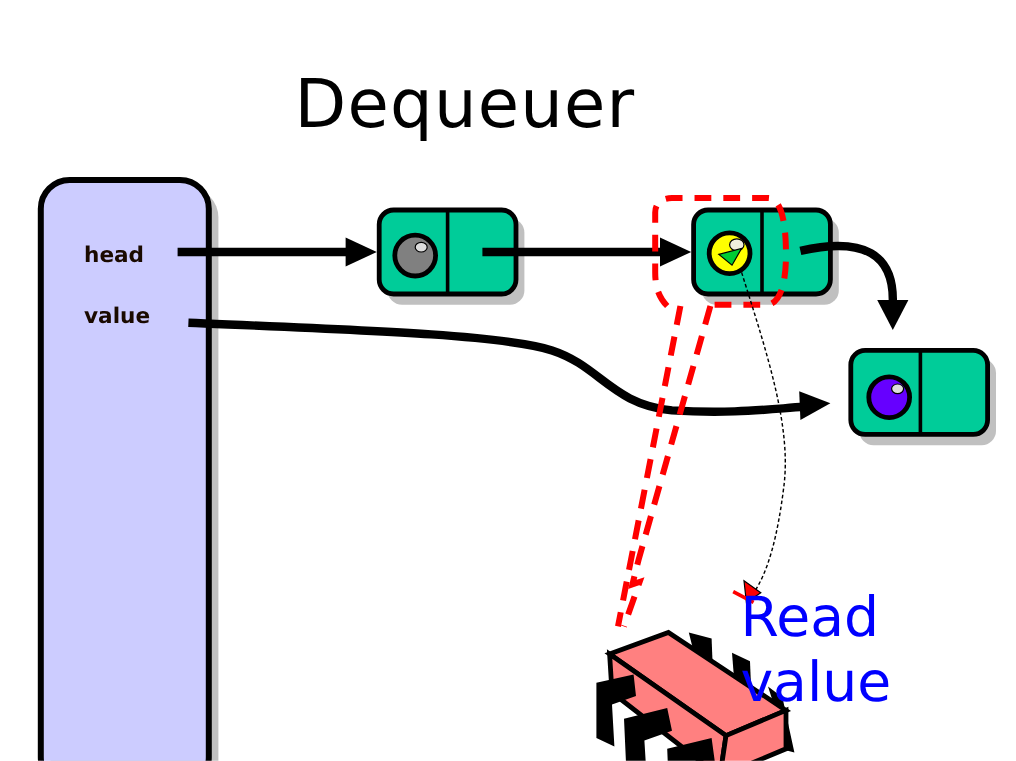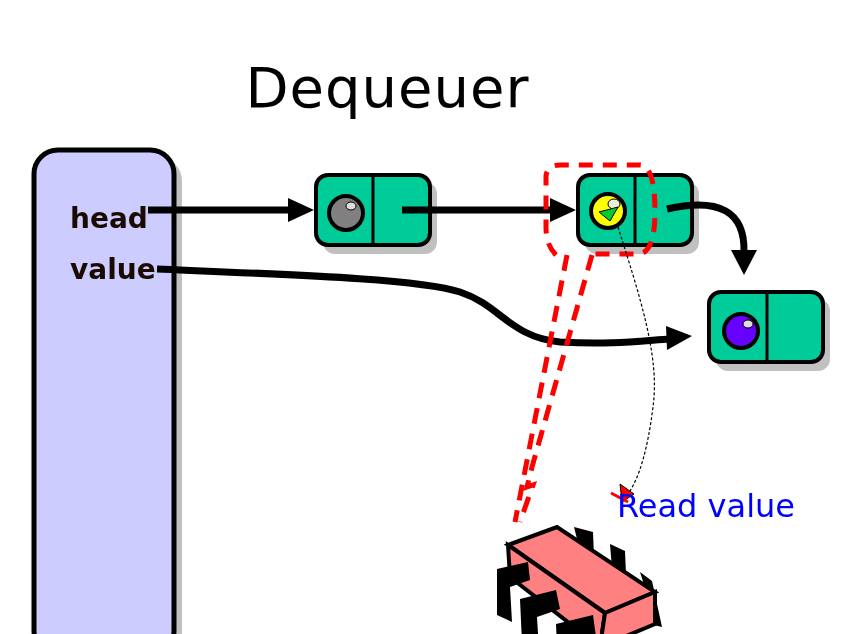--- a/index.html
+++ b/index.html
@@ -5,25 +5,25 @@
     html, body { margin: 0; padding: 0; background: #ffffff; }
     body { width: 847px; height: 634px; position: relative; overflow: hidden; }
     #stage { position: absolute; left: 0; top: 0; width: 847px; height: 501px; margin-top: 47px; }
     .title {
       position: absolute; left: 0; width: 775px; top: 8px; text-align: center;
       font-family: "DejaVu Sans", sans-serif; font-size: 56px; color: #000;
       letter-spacing: 1px;
     }
     .field-label {
       position: absolute; font-family: "DejaVu Sans", sans-serif; font-weight: bold;
-      font-size: 28px; color: #1a0a00;
+      font-size: 18px; color: #1a0a00;
     }
     .read-label {
       position: absolute; left: 617px; top: 440px;
-      font-family: "DejaVu Sans", sans-serif; font-size: 32px; color: #0000ff;
+      font-family: "DejaVu Sans", sans-serif; font-size: 46px; color: #0000ff;
     }
   </style>
 </head>
 <body>
 
 <div id="stage">
   <div class="title">Dequeuer</div>
 
   <svg width="847" height="634" style="position:absolute;left:0;top:0;">
     <defs>

